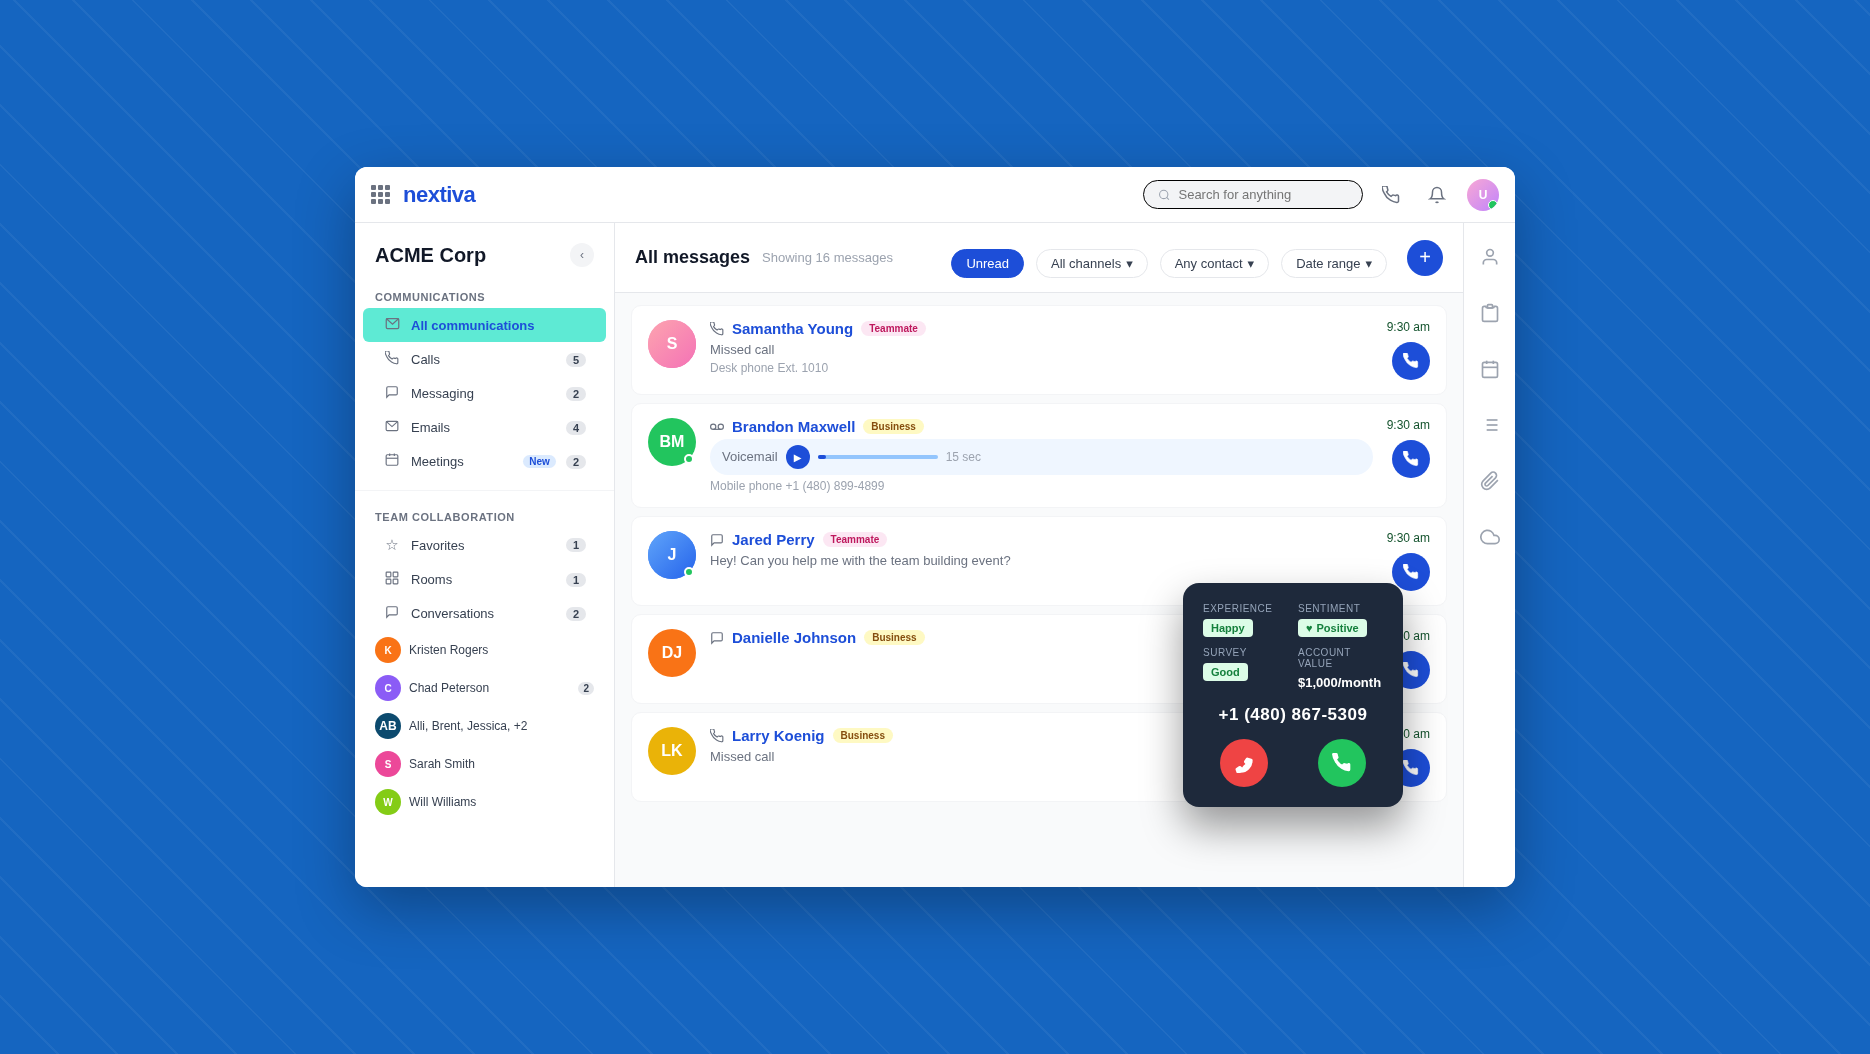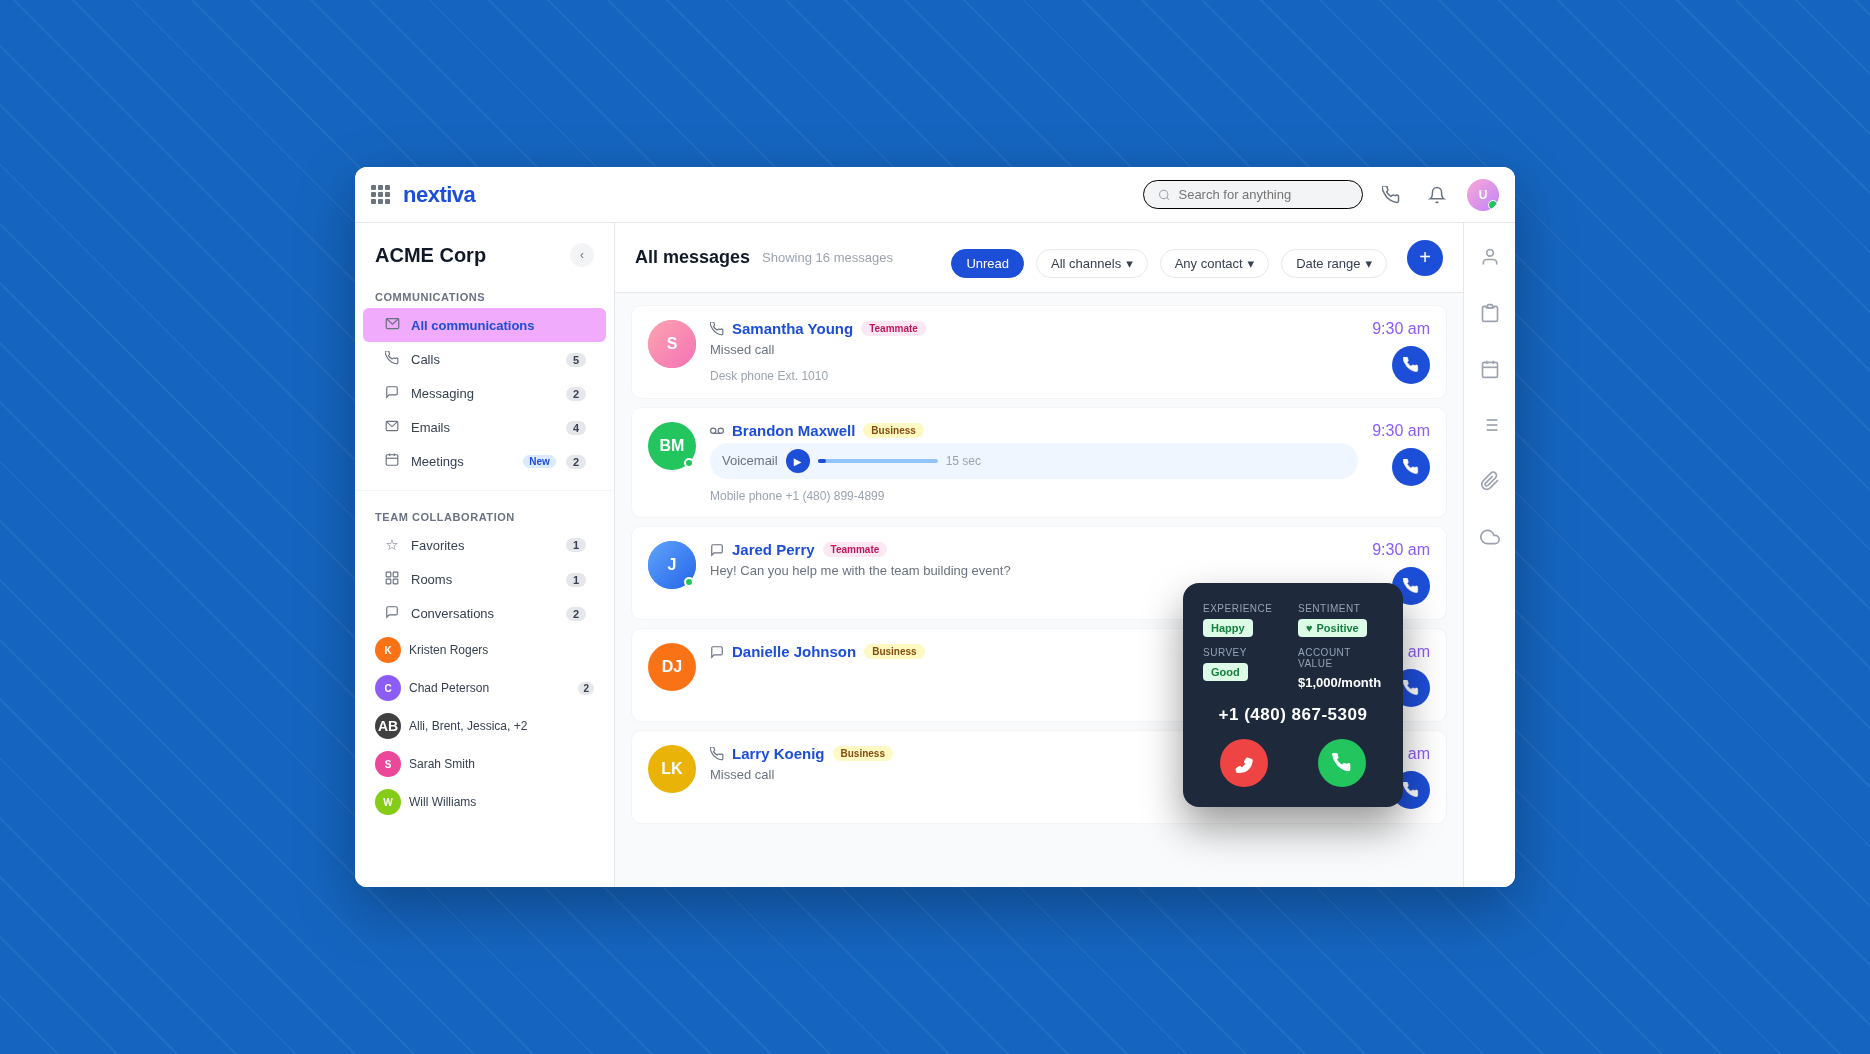--- a/index.html
+++ b/index.html
@@ -168,21 +168,21 @@
     }
     .sidebar-item {
       display: flex;
       align-items: center;
       padding: 8px 20px;
       cursor: pointer;
       gap: 10px;
       border-radius: 6px;
       margin: 1px 8px;
     }
-    .sidebar-item.active { background: #f0abfc; }
+    .sidebar-item.active { background: #5eead4; }
     .sidebar-item-icon { color: #6b7280; font-size: 15px; width: 18px; text-align: center; }
     .sidebar-item-label { flex: 1; font-size: 13px; color: #374151; font-weight: 500; }
     .sidebar-item.active .sidebar-item-label { color: #1d4ed8; font-weight: 600; }
     .sidebar-badge {
       background: #e5e7eb;
       color: #374151;
       font-size: 11px;
       font-weight: 600;
       padding: 1px 7px;
       border-radius: 10px;
@@ -320,29 +320,29 @@
     .msg-name { font-size: 15px; font-weight: 700; color: #1d4ed8; }
     .msg-tag {
       padding: 2px 8px;
       border-radius: 10px;
       font-size: 10px;
       font-weight: 600;
     }
     .tag-teammate { background: #fce7f3; color: #be185d; }
     .tag-business { background: #fef9c3; color: #854d0e; }
     .msg-text { font-size: 13px; color: #6b7280; line-height: 1.4; }
-    .msg-sub { font-size: 12px; color: #9ca3af; margin-top: 10px; }
+    .msg-sub { font-size: 12px; color: #9ca3af; margin-top: 2px; }
     .msg-right {
       display: flex;
       flex-direction: column;
       align-items: flex-end;
       gap: 8px;
       flex-shrink: 0;
     }
-    .msg-time { font-size: 16px; color: #8b5cf6; }
+    .msg-time { font-size: 12px; color: #14532d; }
     .call-btn {
       width: 38px; height: 38px;
       background: #1d4ed8;
       border-radius: 50%;
       display: flex; align-items: center; justify-content: center;
       color: #fff; font-size: 16px; cursor: pointer;
     }
     
     .voicemail-player {
       display: flex;
@@ -622,21 +622,21 @@
       <div class="conv-item">
         <div class="conv-avatar" style="background:#f97316;">K</div>
         <span class="conv-name">Kristen Rogers</span>
       </div>
       <div class="conv-item">
         <div class="conv-avatar" style="background:#8b5cf6;">C</div>
         <span class="conv-name">Chad Peterson</span>
         <span class="conv-badge">2</span>
       </div>
       <div class="conv-item">
-        <div class="conv-avatar" style="background:#404040; font-size:14px;">AB</div>
+        <div class="conv-avatar" style="background:#0c4a6e; font-size:12px;">AB</div>
         <span class="conv-name">Alli, Brent, Jessica, +2</span>
       </div>
       <div class="conv-item">
         <div class="conv-avatar" style="background:#ec4899;">S</div>
         <span class="conv-name">Sarah Smith</span>
       </div>
       <div class="conv-item">
         <div class="conv-avatar" style="background:#84cc16;">W</div>
         <span class="conv-name">Will Williams</span>
       </div>

